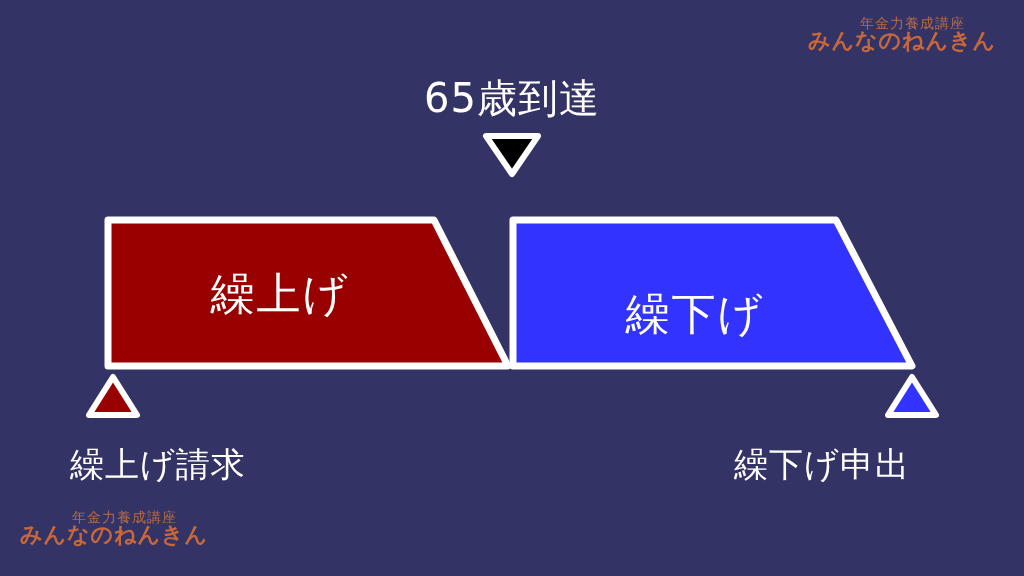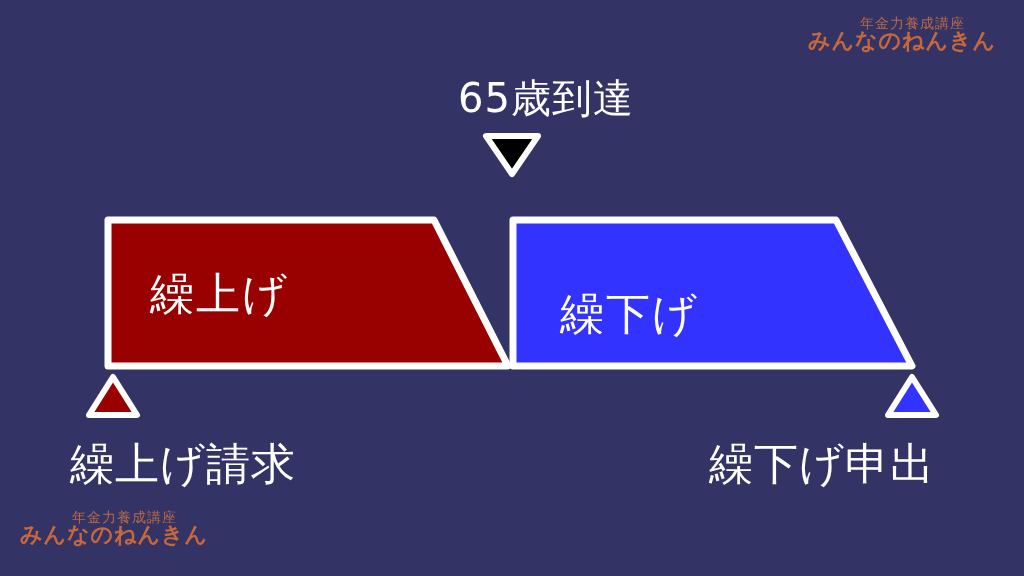--- a/index.html
+++ b/index.html
@@ -6,29 +6,29 @@
   body {
     width: 1024px; height: 576px; overflow: hidden;
     background: #333366;
     position: relative;
     font-family: "DejaVu Sans", "Liberation Sans", sans-serif;
     color: #ffffff;
   }
   .abs { position: absolute; }
   svg.diagram { position: absolute; left: 0; top: 0; }
   .label-65 {
-    left: 390px; top: 70px; width: 244px; text-align: right;
+    left: 390px; top: 70px; width: 244px; text-align: center;
     font-size: 40px; line-height: 56px; letter-spacing: 1px;
   }
   .shape-label {
-    font-size: 44px; line-height: 60px; text-align: left; letter-spacing: 2px;
+    font-size: 44px; line-height: 60px; text-align: center; letter-spacing: 2px;
   }
   .kuriage-label { left: 150px; top: 264px; width: 260px; }
   .kurisage-label { left: 560px; top: 284px; width: 270px; }
-  .bottom-label { font-size: 44px; line-height: 56px; letter-spacing: 1px; }
+  .bottom-label { font-size: 34px; line-height: 56px; letter-spacing: 1px; }
   .kuriage-claim { left: 70px; top: 436px; width: 260px; }
   .kurisage-claim { left: 692px; top: 436px; width: 260px; text-align: center; }
   .logo {
     text-align: left; color: #cc6633;
   }
   .logo .sub {
     font-size: 14px; line-height: 10px; color: #b86a44; letter-spacing: 1px;
     padding-left: 52px;
   }
   .logo .main {

